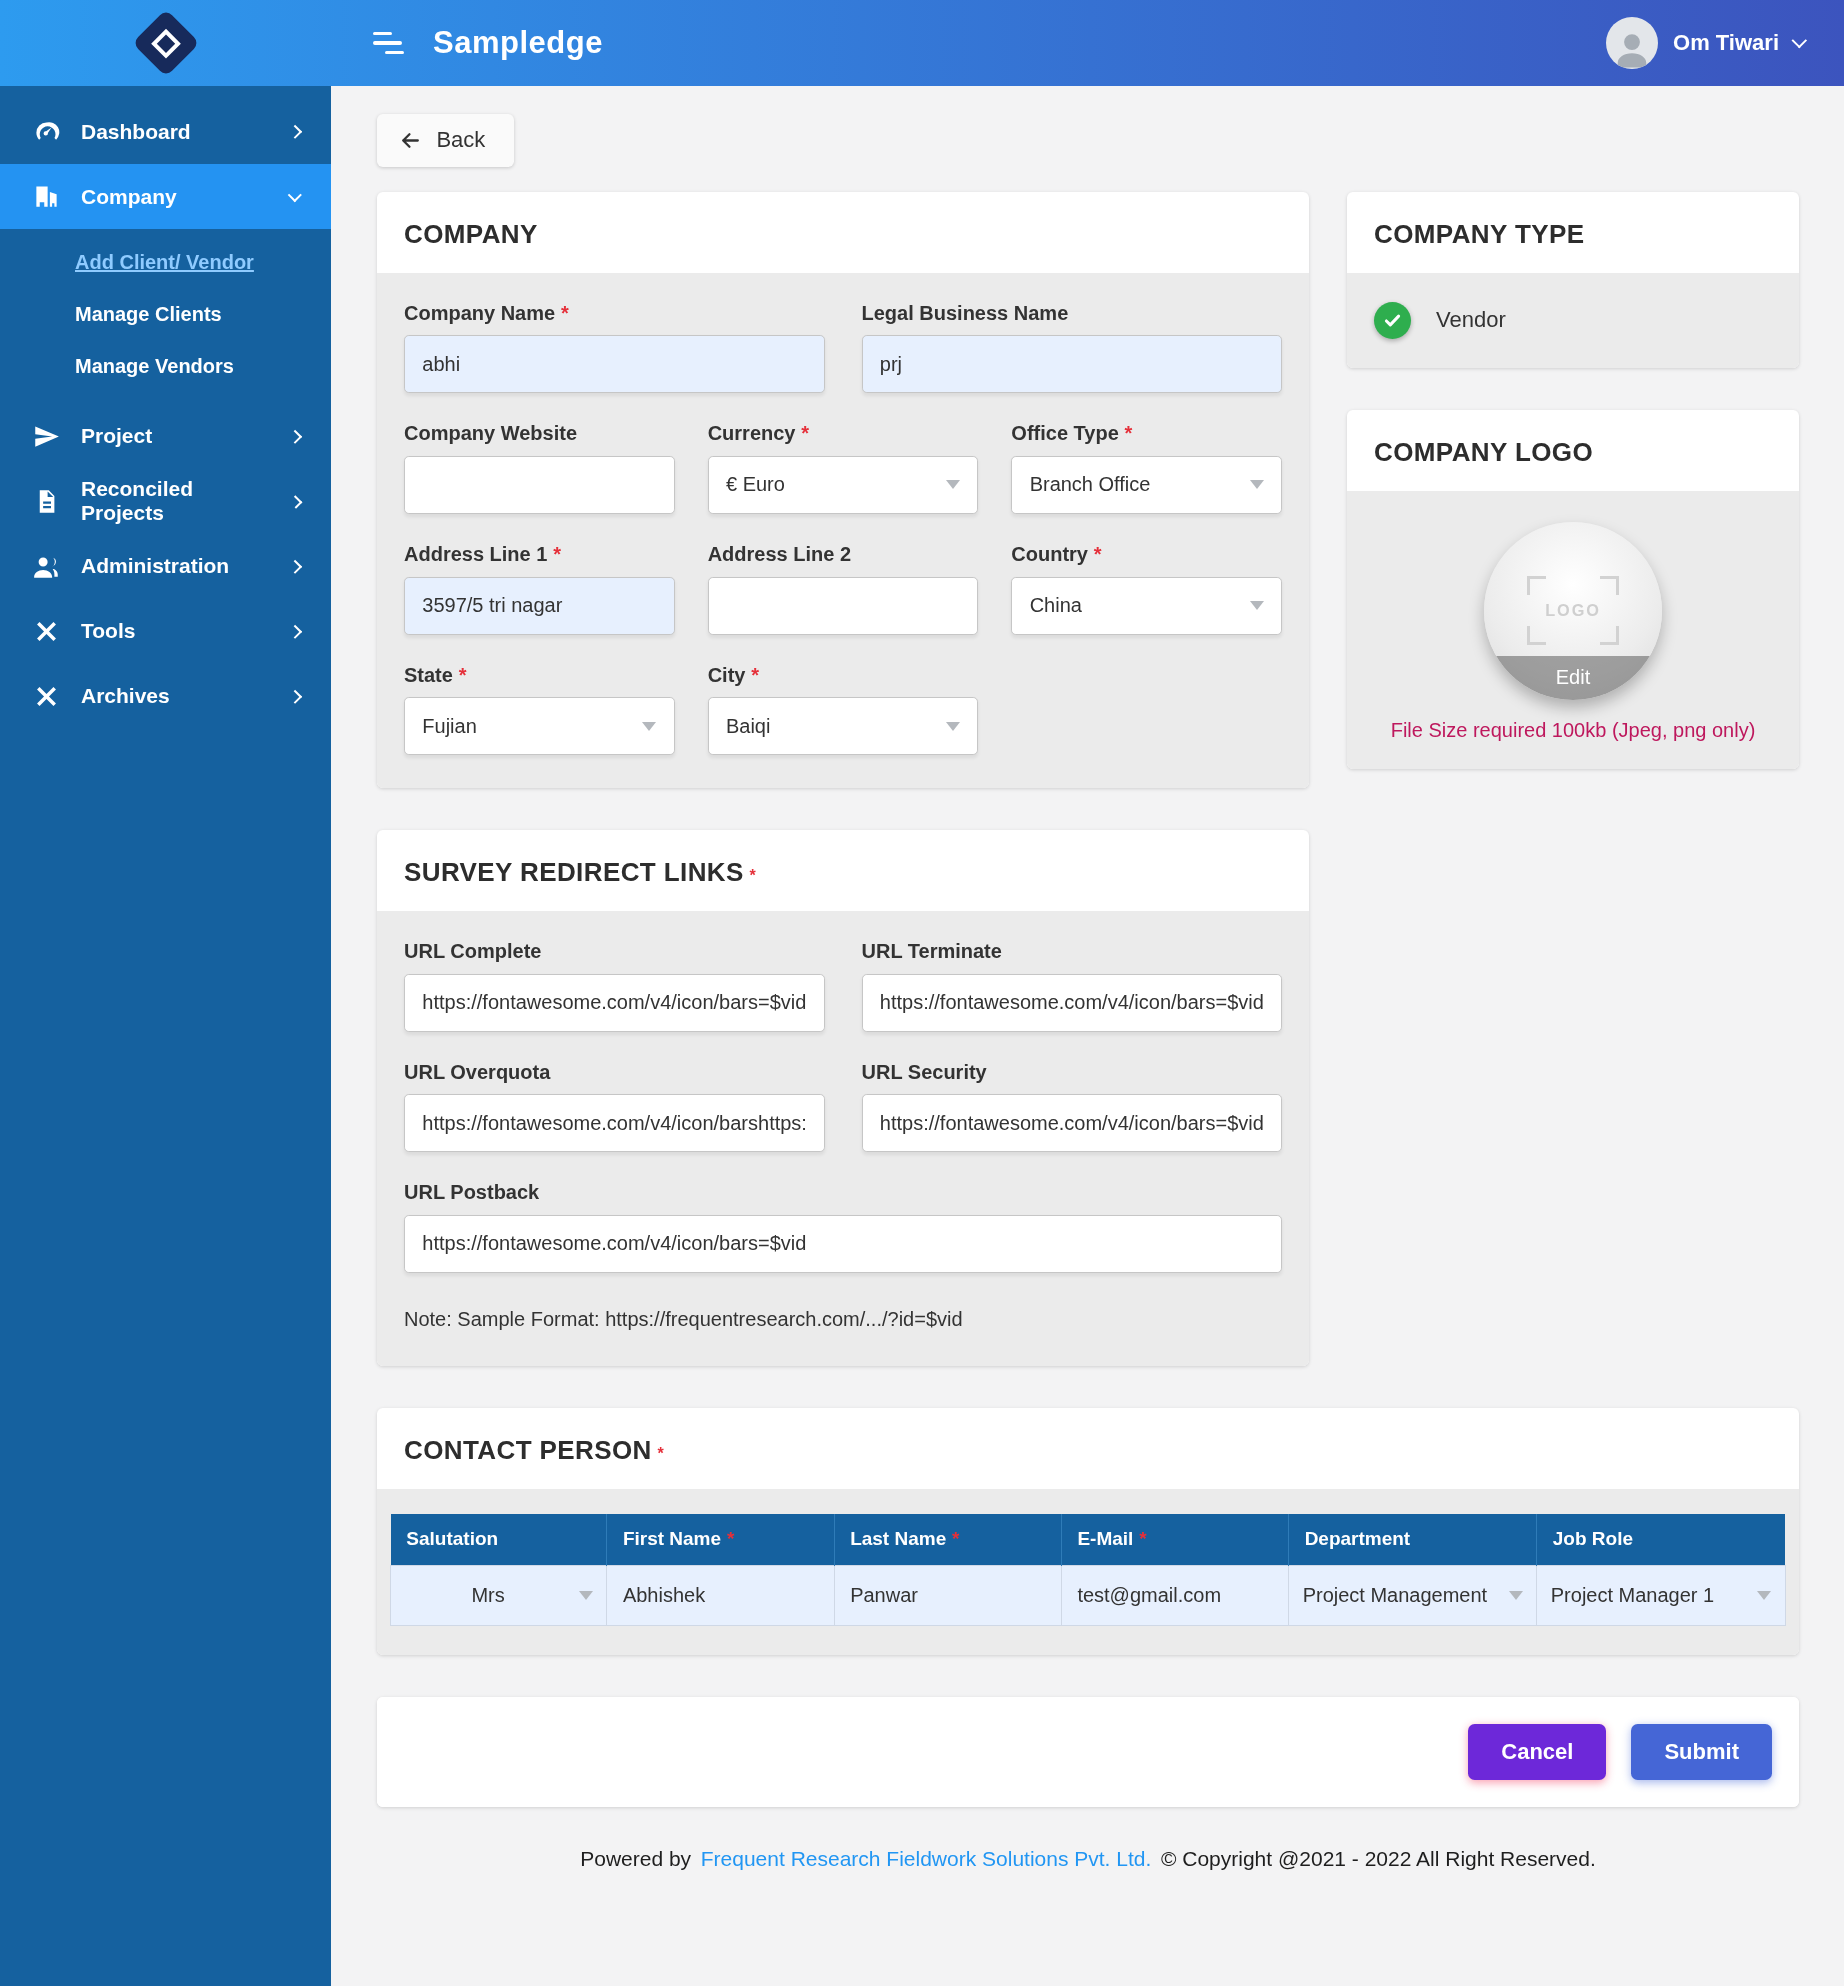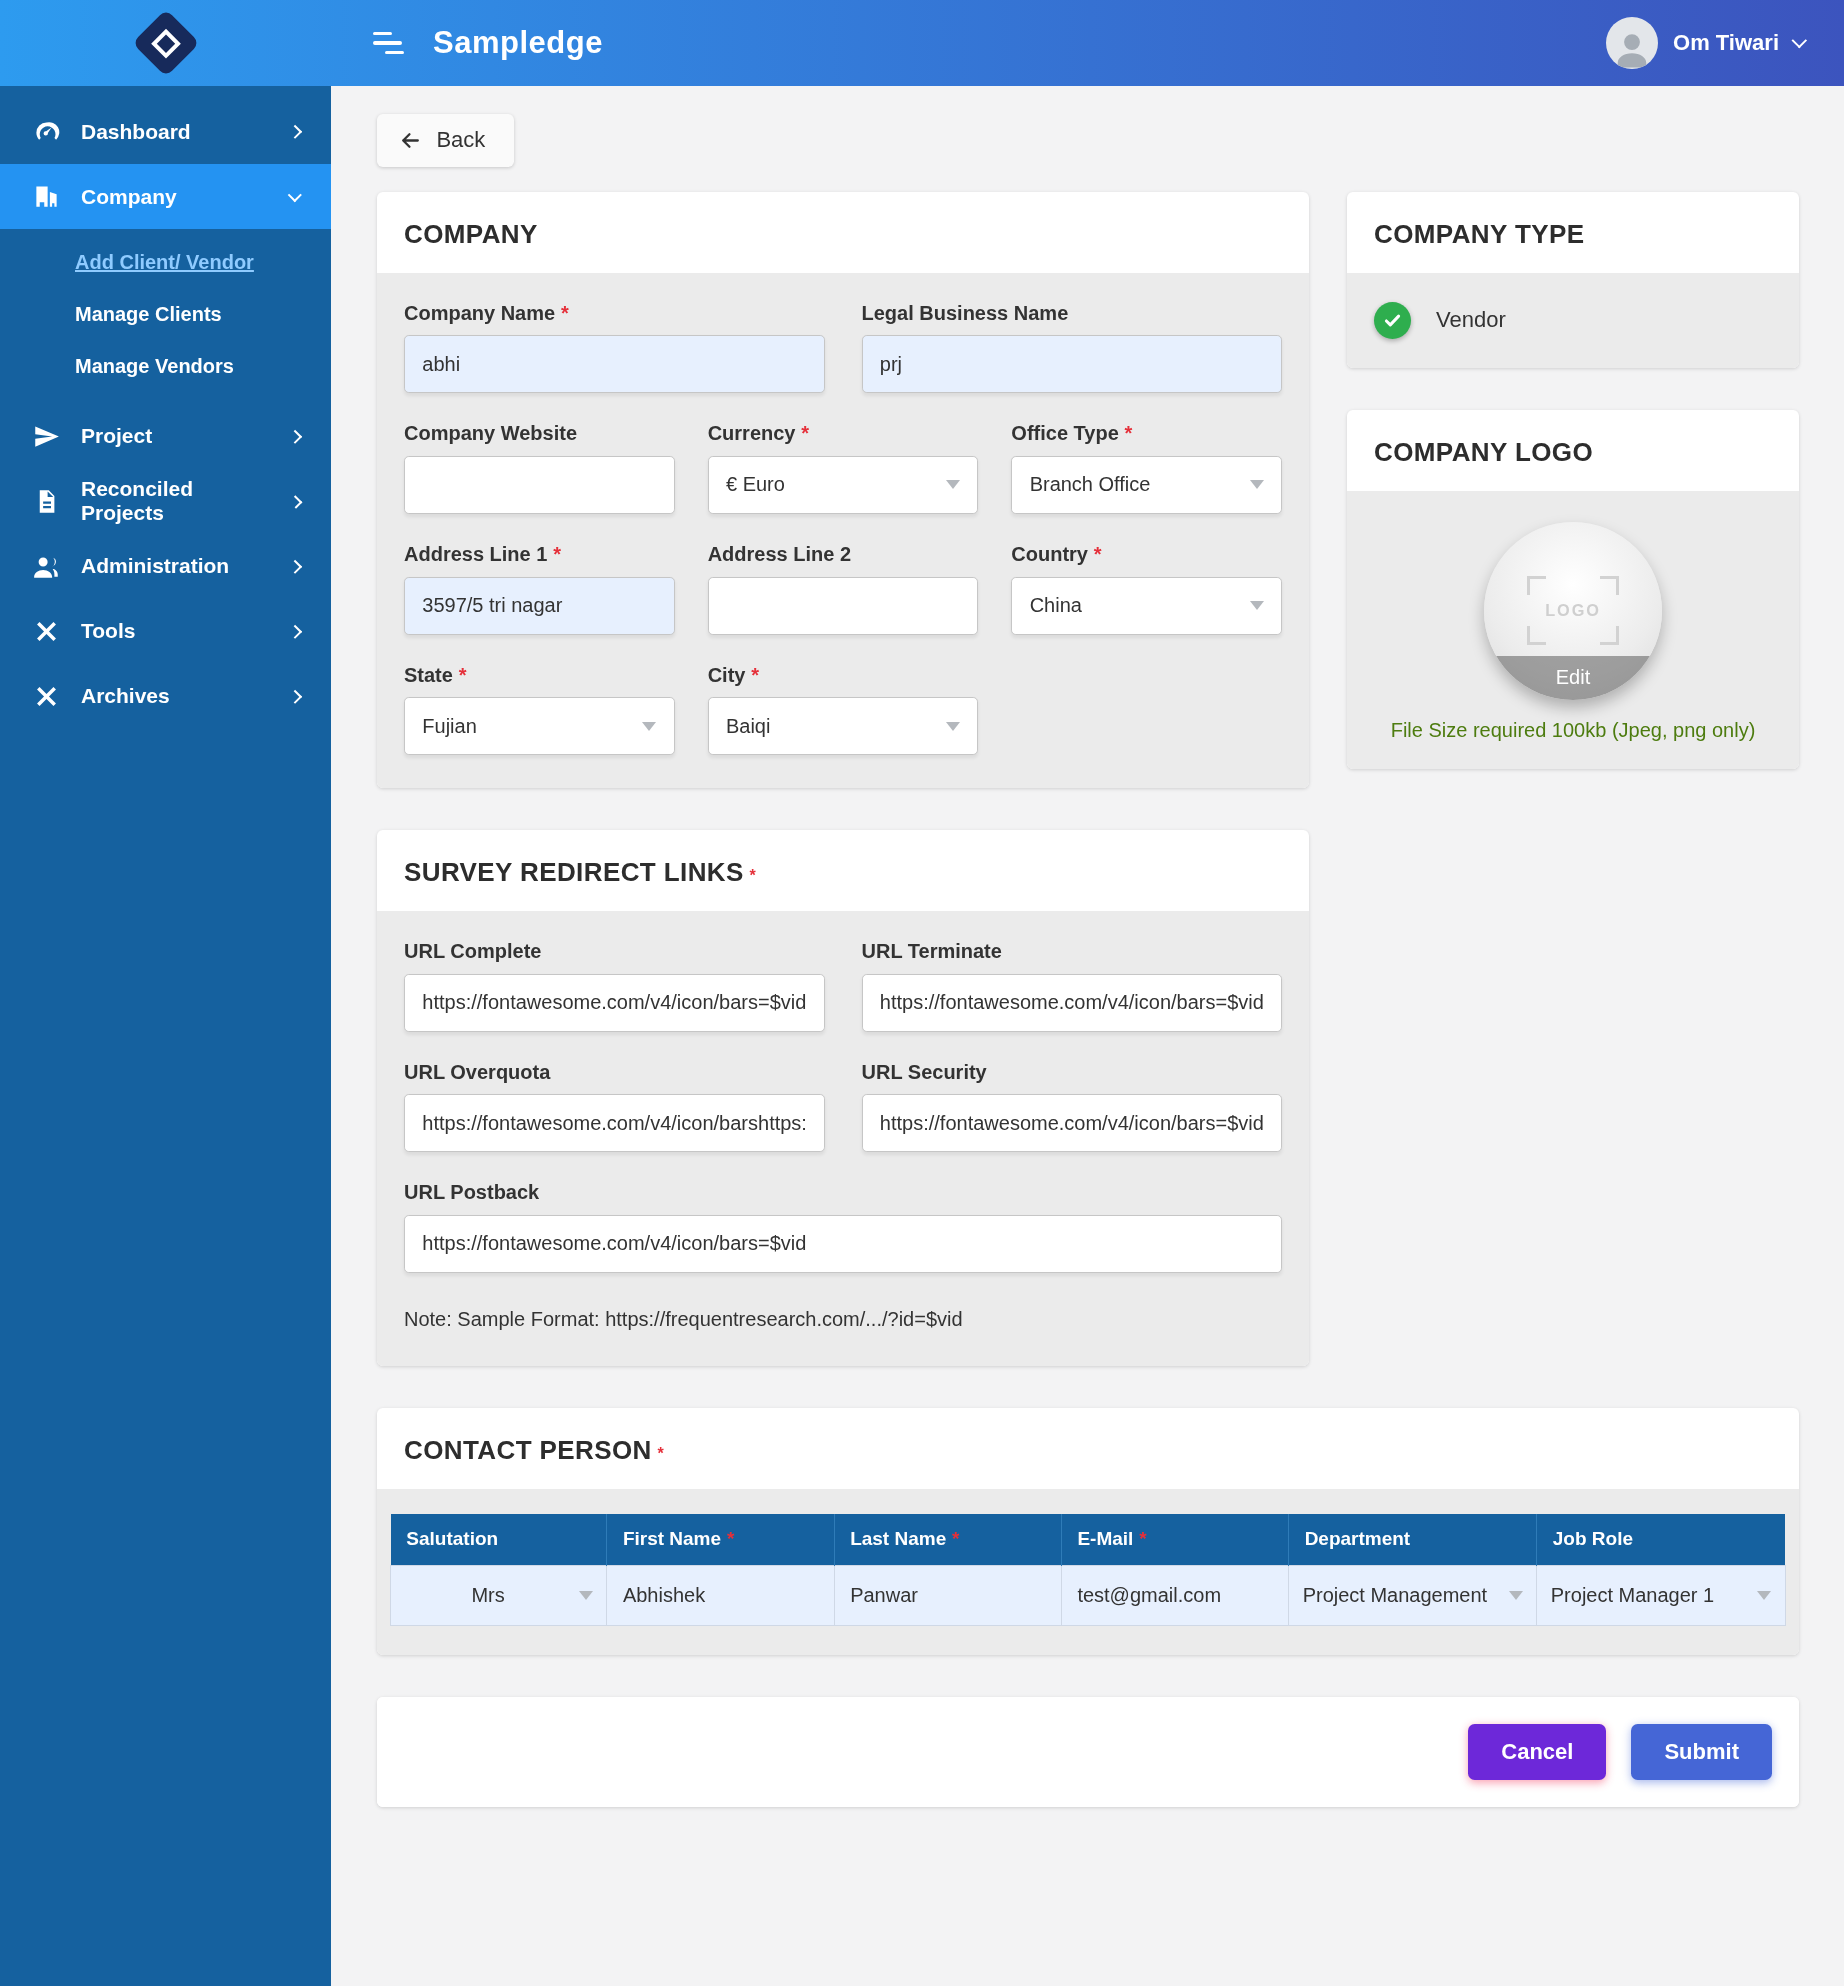--- a/index.html
+++ b/index.html
@@ -96,21 +96,21 @@
                  box-shadow:0 7.7px 15.4px rgba(0,0,0,.25); display:flex; align-items:center; justify-content:center; cursor:pointer; }
   .logo-frame { position:relative; width:92px; height:69px; display:flex; align-items:center; justify-content:center; }
   .logo-text { color:#cfcfcf; font-size:16.3px; letter-spacing:1.9px; font-weight:bold; }
   .corner { position:absolute; width:19px; height:19px; border:0 solid #d2d2d2; }
   .corner.tl { top:0; left:0; border-top-width:3.8px; border-left-width:3.8px; }
   .corner.tr { top:0; right:0; border-top-width:3.8px; border-right-width:3.8px; }
   .corner.bl { bottom:0; left:0; border-bottom-width:3.8px; border-left-width:3.8px; }
   .corner.br { bottom:0; right:0; border-bottom-width:3.8px; border-right-width:3.8px; }
   .logo-edit { position:absolute; bottom:0; left:0; right:0; height:44px; background:rgba(92,92,92,.55);
                color:#fff; font-size:20px; display:flex; align-items:center; justify-content:center; cursor:pointer; }
-  .logo-note { color:#4d7c0f; font-size:20px; margin:19px 0 0; text-align:center; }
+  .logo-note { color:#be185d; font-size:20px; margin:19px 0 0; text-align:center; }
 
   .survey-note { font-size:20px; color:#333; margin:35px 0 1.9px; }
 
   
   .contact-body { background:#ebebeb; padding:25px 13.4px 29px; }
   .contact-table { width:100%; border-collapse:collapse; }
   .contact-table th { background:#15619F; color:#fff; font-size:19px; text-align:left;
                       padding:14.4px 15.4px; font-weight:bold; }
   .contact-table th + th { border-left:1px solid #2f7cb8; }
   .contact-table td { background:#E7F0FE; border:1px solid #cfd8e6; height:60px; padding:0; }
@@ -448,15 +448,20 @@
       </section>
 
       <section class="card full">
         <div class="action-body">
           <button class="btn cancel">Cancel</button>
           <button class="btn submit">Submit</button>
         </div>
       </section>
     </div>
 
+    <footer class="page-footer">
+      <span>Powered by</span>
+      <a class="footer-link">Frequent Research Fieldwork Solutions Pvt. Ltd.</a>
+      <span>© Copyright @2021 - 2022 All Right Reserved.</span>
+    </footer>
   </main>
 </div>
 
 
 </body></html>

